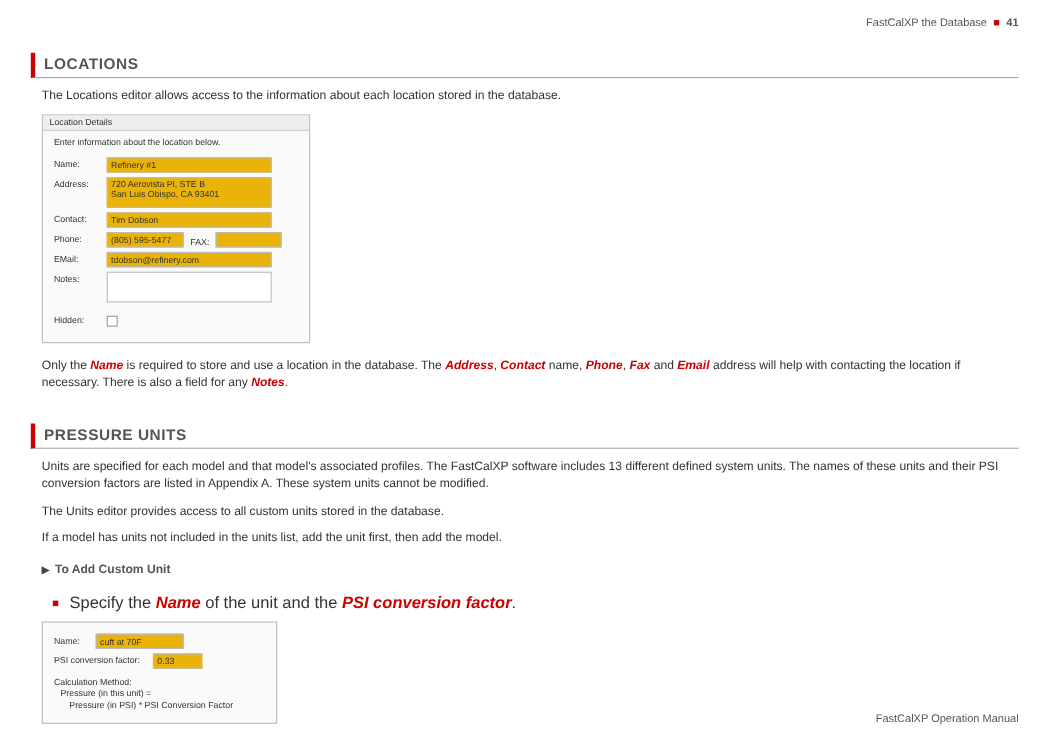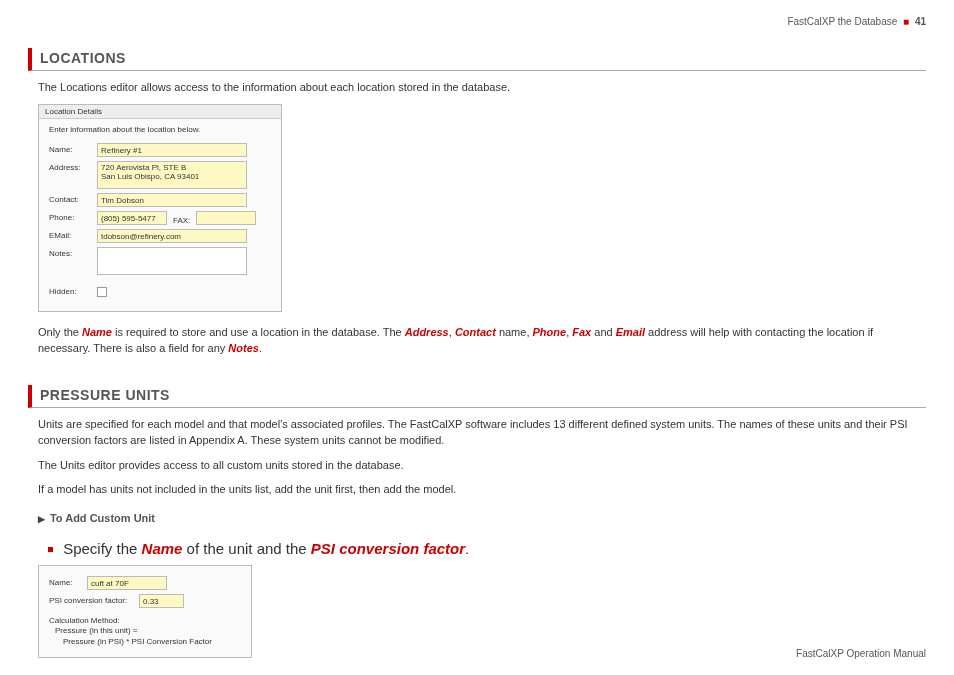--- a/index.html
+++ b/index.html
@@ -17,21 +17,21 @@
 
 
 .dlg{border:1px solid #bbb;background:#fafafa;font-size:8px;color:#333;margin:8px 0 12px 10px}
 .dlg-loc{width:244px}
 .dlg-unit{width:214px}
 .dlg-title{background:#eee;border-bottom:1px solid #ccc;padding:2px 6px;font-size:8px}
 .dlg-body{padding:6px 10px 10px}
 .dlg-instr{font-size:8px;margin-bottom:8px;line-height:1.3}
 .row{display:flex;align-items:flex-start;margin:4px 0}
 .lbl{width:48px;font-size:8px;color:#333;padding-top:2px}
-.fld{border:1px solid #bbb;background:#fef9c3;height:14px;font-size:8px;padding:1px 3px;line-height:11px}
+.fld{border:1px solid #bbb;background:#eab308;height:14px;font-size:8px;padding:1px 3px;line-height:11px}
 .fld-wide{width:150px}
 .fld-addr{width:150px;height:28px;line-height:1.2;white-space:pre-line}
 .fld-short{width:70px}
 .fld-mid{width:60px}
 .chk{width:10px;height:10px;border:1px solid #999;background:#fff;margin-top:2px}
 .fax-lbl{font-size:8px;margin:3px 6px 0 6px;padding-top:2px}
 .notes-box{width:150px;height:28px;border:1px solid #bbb;background:#fff}
 .calc{font-size:8px;line-height:1.3;margin-top:8px}
 </style>
 </head>

